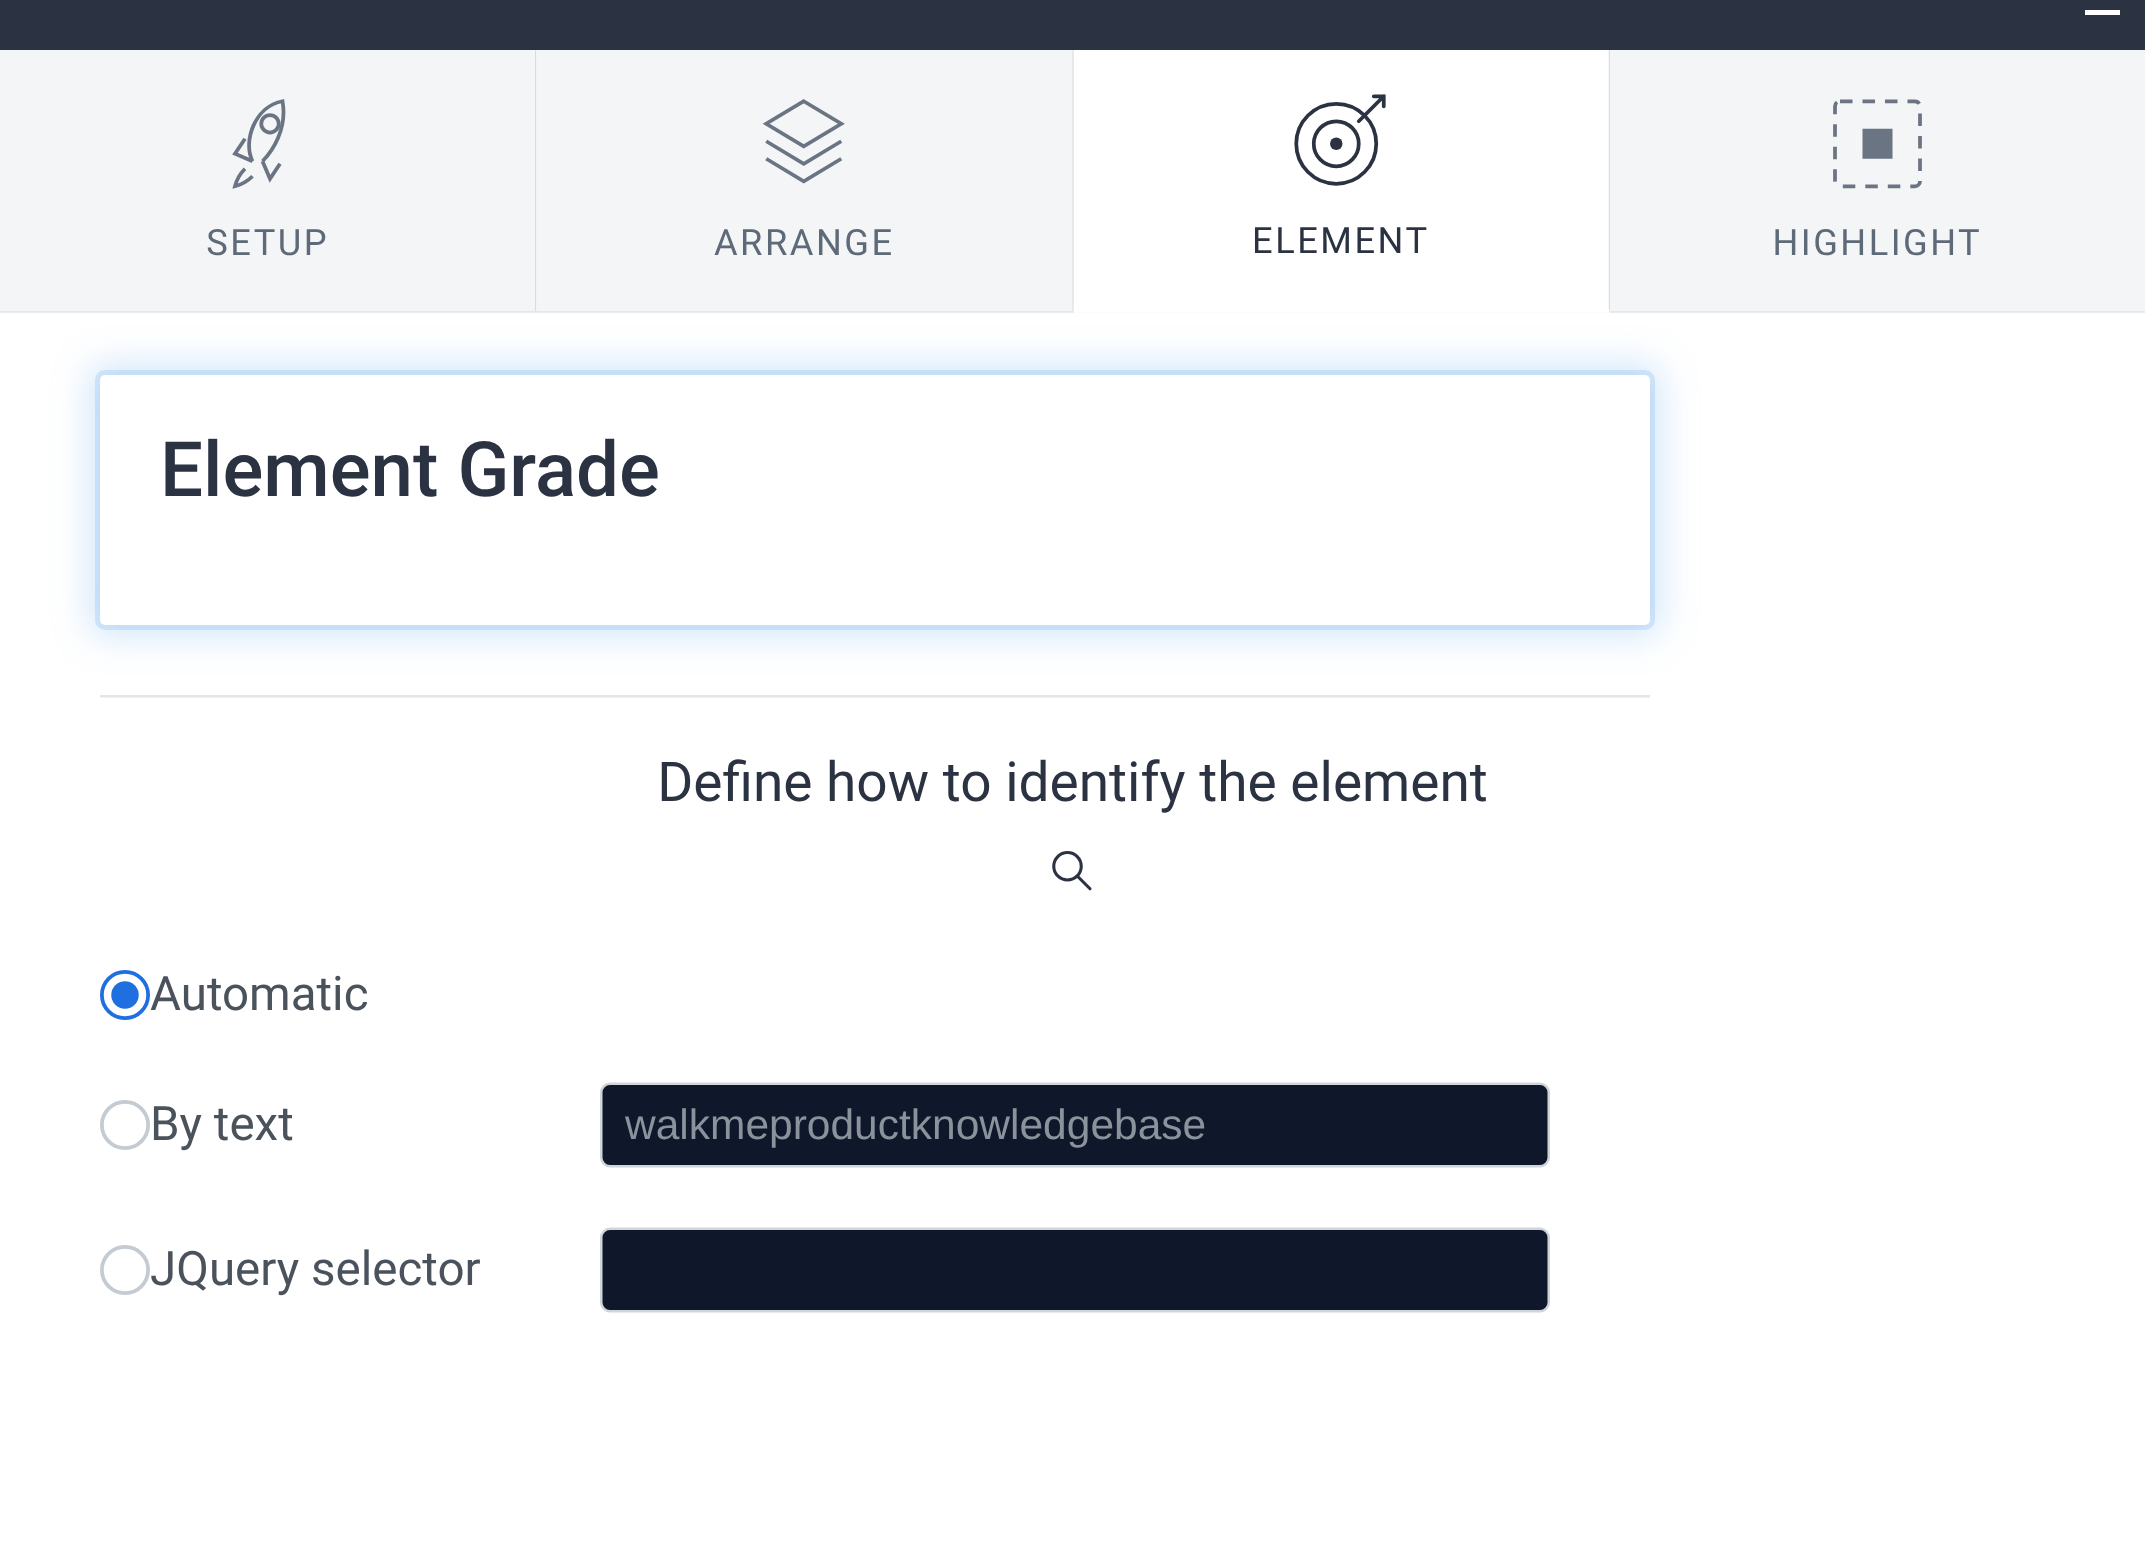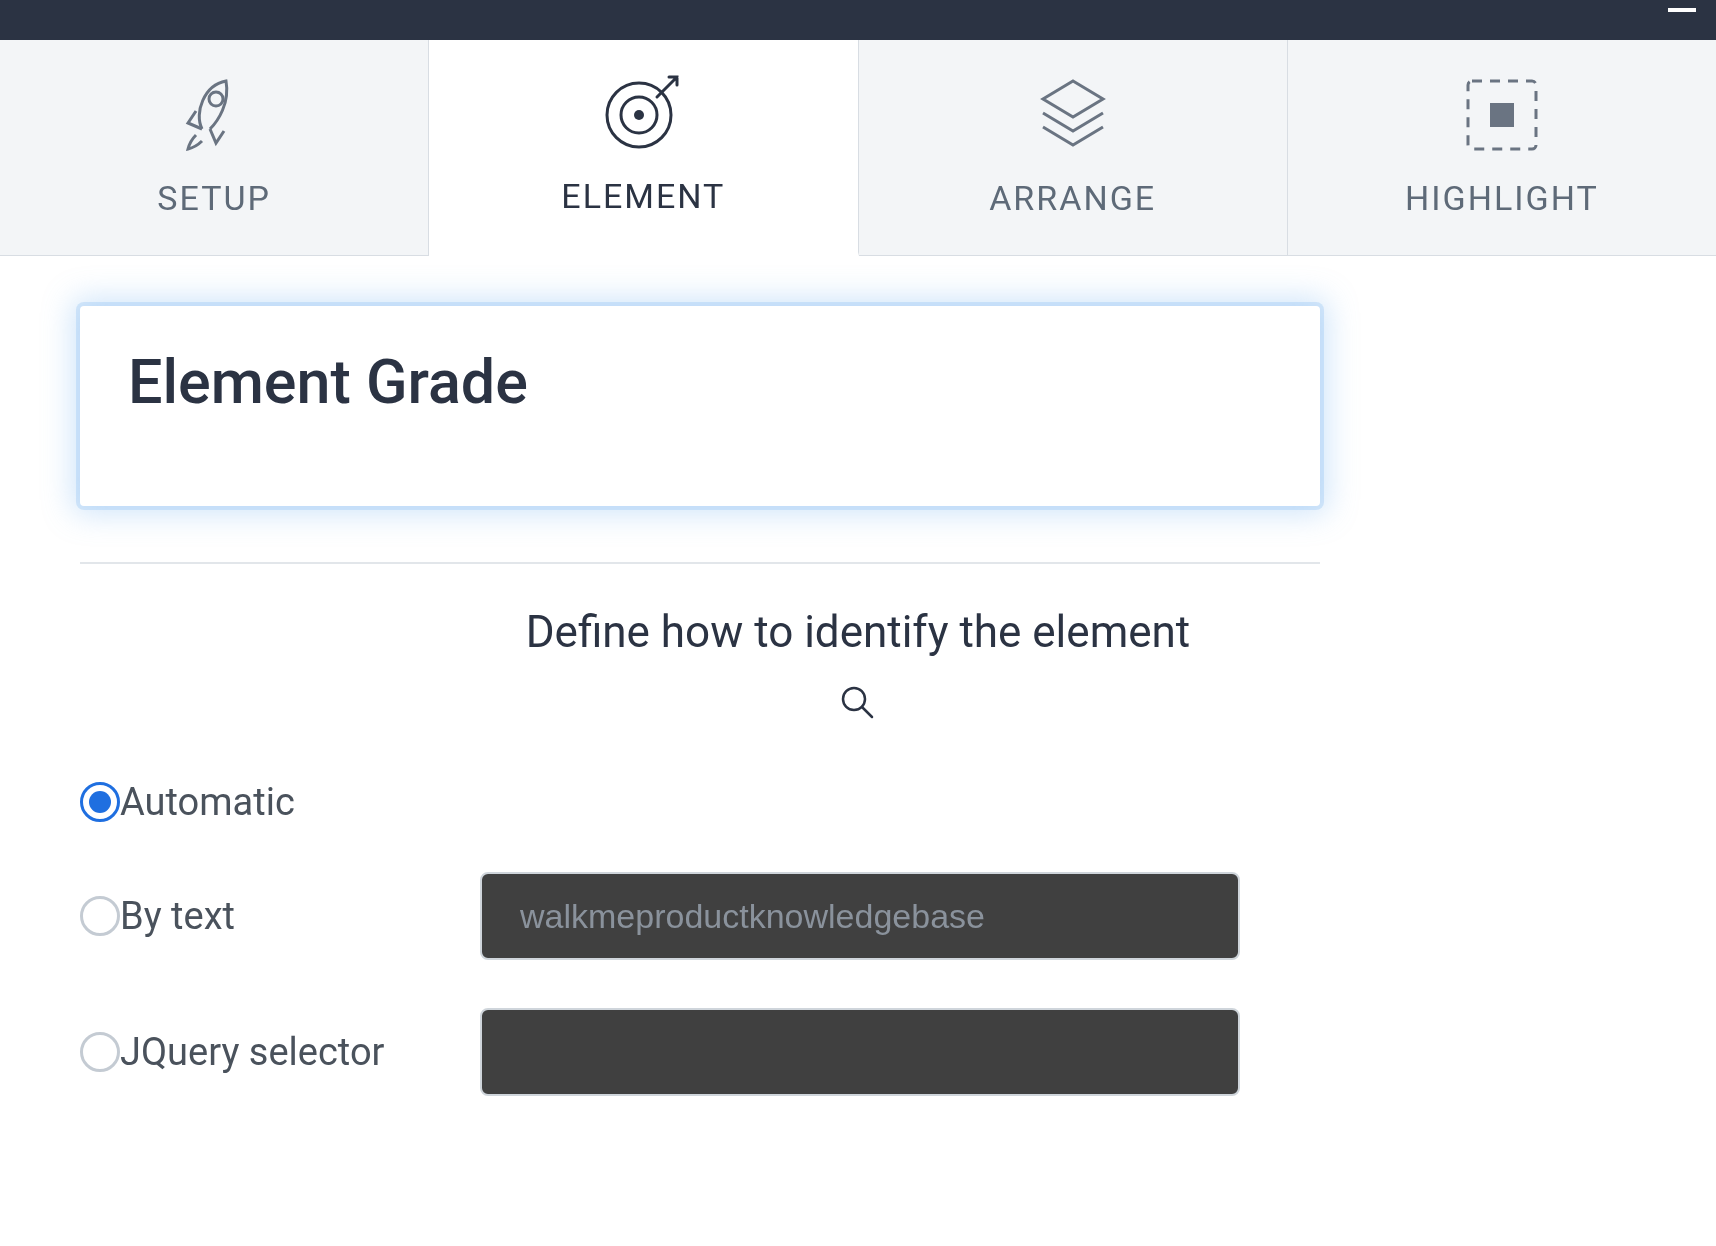--- a/index.html
+++ b/index.html
@@ -1,21 +1,21 @@
 <!DOCTYPE html>
 <html><head>
 <meta charset="utf-8">
 <style>
   * { box-sizing: border-box; margin: 0; padding: 0; }
   html, body { width: 1716px; height: 1246px; font-family: -apple-system, "Segoe UI", Roboto, "Helvetica Neue", Arial, sans-serif; background:#fff; color:#3a3f47; }
   .top-bar { height:40px; background:#2b3343; width:100%; position:relative; }
   .top-bar .ham { position:absolute; right:20px; top:8px; width:28px; height:4px; background:#fff; }
 
   .tabs { display:flex; width:100%; border-bottom:1px solid #d8dde3; background:#f3f5f7; }
-  .tab { flex:1; display:flex; flex-direction:column; align-items:center; justify-content:center; gap:18px; padding:28px 0 36px 0; border-right:1px solid #d8dde3; cursor:pointer; font-size:34px; letter-spacing:2px; color:#5e6a78; background:#f3f5f7; }
+  .tab { flex:1; display:flex; flex-direction:column; align-items:center; justify-content:center; gap:18px; padding:28px 0 36px 0; border-right:1px solid #d8dde3; cursor:pointer; font-size:29px; letter-spacing:2px; color:#5e6a78; background:#f3f5f7; }
   .tab:last-child { border-right:none; }
   .tab.active { background:#ffffff; color:#2b3343; border-bottom:4px solid #fff; margin-bottom:-1px; }
   .tab .icon-wrap { height:90px; display:flex; align-items:center; justify-content:center; }
   .tab svg { stroke:#6a7482; fill:none; stroke-width:3; }
   .tab.active svg { stroke:#2b3343; }
 
   .body-area { padding:50px 80px 40px 80px; }
 
   .grade-card { background:#fff; border-radius:4px; padding:40px 48px 50px 48px; box-shadow: 0 0 0 4px rgba(120,180,240,0.25), 0 0 30px 8px rgba(120,180,240,0.35); max-width:1240px; }
   .grade-card h2 { font-size:61px; font-weight:500; color:#2b3343; margin-bottom:38px; }
@@ -28,21 +28,21 @@
   .divider { height:2px; background:#e2e6ea; margin:56px 0 42px 0; max-width:1240px; }
 
   .section-title { display:flex; align-items:center; gap:24px; font-size:44px; color:#2b3343; font-weight:400; margin-bottom:46px;flex-direction:column; }
   .section-title svg { stroke:#2b3343; fill:none; stroke-width:2.5; }
 
   .radio-row { display:flex; align-items:center; margin-bottom:48px; }
   .radio { width:40px; height:40px; border-radius:50%; border:3px solid #c4cbd3; display:flex; align-items:center; justify-content:center; cursor:pointer; flex-shrink:0; }
   .radio.selected { border-color:#1f6fe0; }
   .radio.selected .dot { width:22px; height:22px; border-radius:50%; background:#1f6fe0; }
   .radio-label { font-size:38px; color:#4a525c; width:360px; }
-  .text-input { flex:0 0 760px; height:88px; border:2px solid #cfd5db; border-radius:8px; font-size:34px; padding:0 38px; color:#8a929c; background:#404040; }
+  .text-input { flex:0 0 760px; height:68px; border:2px solid #cfd5db; border-radius:8px; font-size:34px; padding:0 18px; color:#8a929c; background:#0f172a; }
   .text-input::placeholder { color:#9aa1aa; }
 </style>
 </head>
 <body>
 
 <div class="top-bar">
   <div class="ham"></div>
 </div>
 
 <div class="tabs">
@@ -53,41 +53,41 @@
         <path d="M28 56 C 20 40 30 12 52 8 C 56 30 44 48 36 56"></path>
         <circle cx="42" cy="26" r="7"></circle>
         <path d="M28 56 L14 50 L22 38"></path>
         <path d="M36 56 L42 70 L50 58"></path>
         <path d="M22 62 C 16 68 14 76 14 76 C 14 76 22 74 28 68"></path>
       </svg>
     </div>
     <span>SETUP</span>
   </div>
 
+  <div class="tab">
+    <div class="icon-wrap">
+      <svg width="88" height="84" viewBox="0 0 88 84">
+        <path d="M44 8 L74 26 L44 44 L14 26 Z"></path>
+        <path d="M14 40 L44 58 L74 40"></path>
+        <path d="M14 54 L44 72 L74 54"></path>
+      </svg>
+    </div>
+    <span>ARRANGE</span>
+  </div>
+
   <div class="tab active">
     <div class="icon-wrap">
       <svg width="88" height="84" viewBox="0 0 88 84">
         <circle cx="40" cy="44" r="32"></circle>
         <circle cx="40" cy="44" r="18"></circle>
         <circle cx="40" cy="44" r="5" fill="#2b3343" stroke="none"></circle>
         <path d="M58 26 L78 6 M70 6 L78 6 L78 14" stroke-linecap="round"></path>
       </svg>
     </div>
     <span>ELEMENT</span>
-  </div>
-
-  <div class="tab">
-    <div class="icon-wrap">
-      <svg width="88" height="84" viewBox="0 0 88 84">
-        <path d="M44 8 L74 26 L44 44 L14 26 Z"></path>
-        <path d="M14 40 L44 58 L74 40"></path>
-        <path d="M14 54 L44 72 L74 54"></path>
-      </svg>
-    </div>
-    <span>ARRANGE</span>
   </div>
 
   <div class="tab">
     <div class="icon-wrap">
       <svg width="84" height="84" viewBox="0 0 84 84">
         <rect x="8" y="8" width="68" height="68" rx="4" stroke-dasharray="10 8"></rect>
         <rect x="30" y="30" width="24" height="24" fill="#6a7482" stroke="none"></rect>
       </svg>
     </div>
     <span>HIGHLIGHT</span>

